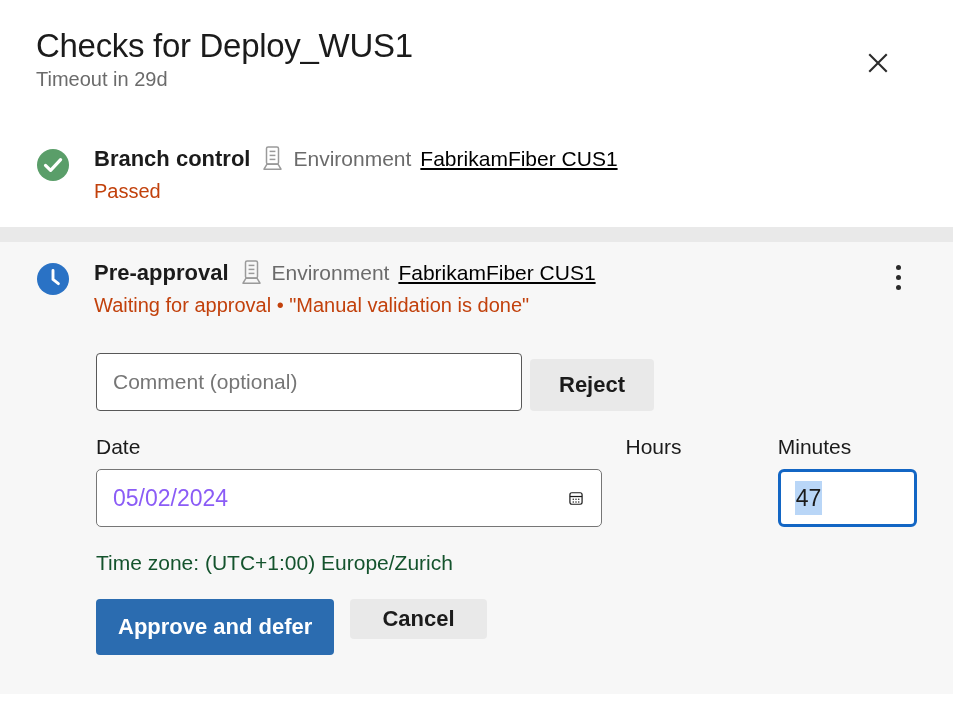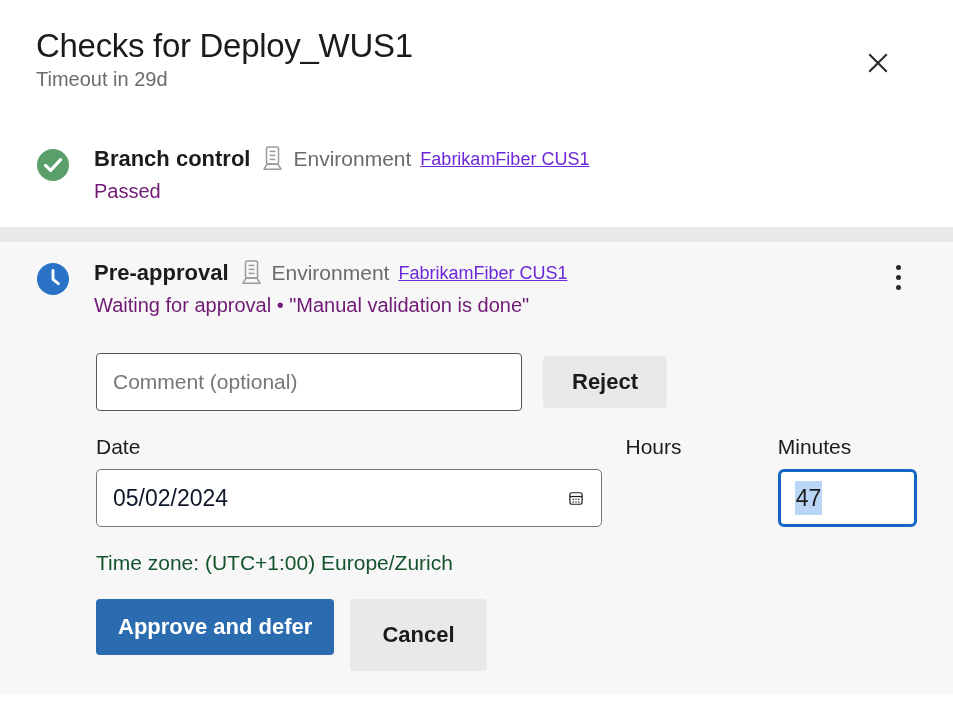--- a/index.html
+++ b/index.html
@@ -32,41 +32,41 @@
   .check-row.passed { background: #ffffff; padding-top: 12px; padding-bottom: 22px; }
 
   .status-ico { flex: 0 0 34px; width: 34px; height: 34px; margin-right: 24px; margin-top: 4px; }
   .row-body { flex: 1 1 auto; min-width: 0; }
 
   .row-title-line { display: flex; flex-wrap: nowrap; gap: 0; }
   .check-name { font-size: 22px; font-weight: 700; color: #1b1b1b; line-height: 30px; }
   .env-ico { width: 22px; height: 26px; margin: 0 9px 0 12px; flex: 0 0 auto; position: relative; top: 1px; }
   .env-label { font-size: 21px; color: #6b6b6b; line-height: 30px; }
   .env-link {
-    font-size: 18px; color: #6d28d9; line-height: 30px; margin-left: 9px;
+    font-size: 21px; color: #000000; line-height: 30px; margin-left: 9px;
     text-decoration: underline; cursor: pointer;
   }
-  .row-status { font-size: 20px; color: #701a75; line-height: 28px; margin-top: 3px; }
+  .row-status { font-size: 20px; color: #c2410c; line-height: 28px; margin-top: 3px; }
 
   
   .band { height: 15px; background: #e9e9e9; width: 100%; }
 
   
   .section-grey { background: #f7f7f7; padding-top: 16px; padding-bottom: 14px; min-height: 452px; position: relative; }
   .kebab {
     position: absolute; top: 16px; right: 38px; width: 34px; height: 38px;
     display: flex; flex-direction: column; align-items: center; justify-content: center;
     gap: 5px; cursor: pointer; border-radius: 3px;
   }
   .kebab i { display:block; width: 5px; height: 5px; background: #2b2b2b; border-radius: 50%; }
 
   
   .form-area { padding-left: 96px; padding-right: 36px; }
 
-  .comment-line { display: flex; align-items: center; gap: 21px; margin-top: 34px; }
+  .comment-line { display: flex; align-items: flex-end; gap: 8px; margin-top: 34px; }
   .comment-input {
     width: 426px; height: 58px; border: 1px solid #585858; border-radius: 4px;
     background: #fff; font-family: "Liberation Sans", sans-serif; font-size: 21px;
     color: #1b1b1b; padding: 0 16px; outline: none;
   }
   .comment-input::placeholder { color: #767676; }
   .btn {
     font-family: "Liberation Sans", sans-serif; font-size: 22px; font-weight: 700;
     border: none; border-radius: 4px; cursor: pointer; line-height: 1;
   }
@@ -79,42 +79,42 @@
   .fld { display: flex; flex-direction: column; }
   .fld-date { width: 530px; }
   .fld-hours { width: 146px; margin-left: 16px; }
   .fld-minutes { width: 146px; margin-left: 5px; }
   .fld-label { font-size: 21px; color: #1b1b1b; line-height: 28px; margin-bottom: 8px; }
 
   .inp-wrap { position: relative; }
   .inp {
     width: 100%; height: 58px; border: 1px solid #767676; border-radius: 5px;
     background: #fff; font-family: "Liberation Sans", sans-serif; font-size: 23px;
-    color: #0f172a; padding: 0 16px; outline: none;
+    color: #8b5cf6; padding: 0 16px; outline: none;
   }
   .inp-date { padding-right: 54px; }
   .cal-btn {
     position: absolute; right: 12px; top: 50%; transform: translateY(-50%);
     width: 28px; height: 28px; cursor: pointer; background: transparent; border: none;
     display: flex; align-items: center; justify-content: center;
   }
   .minutes-box {
     position: relative; width: 100%; height: 58px; background: #fff;
     border: 3px solid #1366c4; border-radius: 6px;
     display: flex; align-items: center; padding: 0 14px;
   }
   .sel-text {
     font-size: 23px; color: #1b1b1b; background: #b9d6f7; padding: 2px 1px; line-height: 30px;
   }
 
   .tz-line { font-size: 21px; color: #14532d; line-height: 28px; margin-top: 22px; }
 
   .action-row { display: flex; gap: 16px; margin-top: 22px; }
   .approve-btn { height: 56px; padding: 0 22px; }
-  .cancel-btn { height: 72px; padding: 0 32px; }
+  .cancel-btn { height: 40px; padding: 0 32px; }
 </style>
 </head>
 <body>
 
 <div class="panel">
 
   <div class="header">
     <div class="dialog-title">Checks for Deploy_WUS1</div>
     <div class="dialog-subtitle">Timeout in 29d</div>
 

